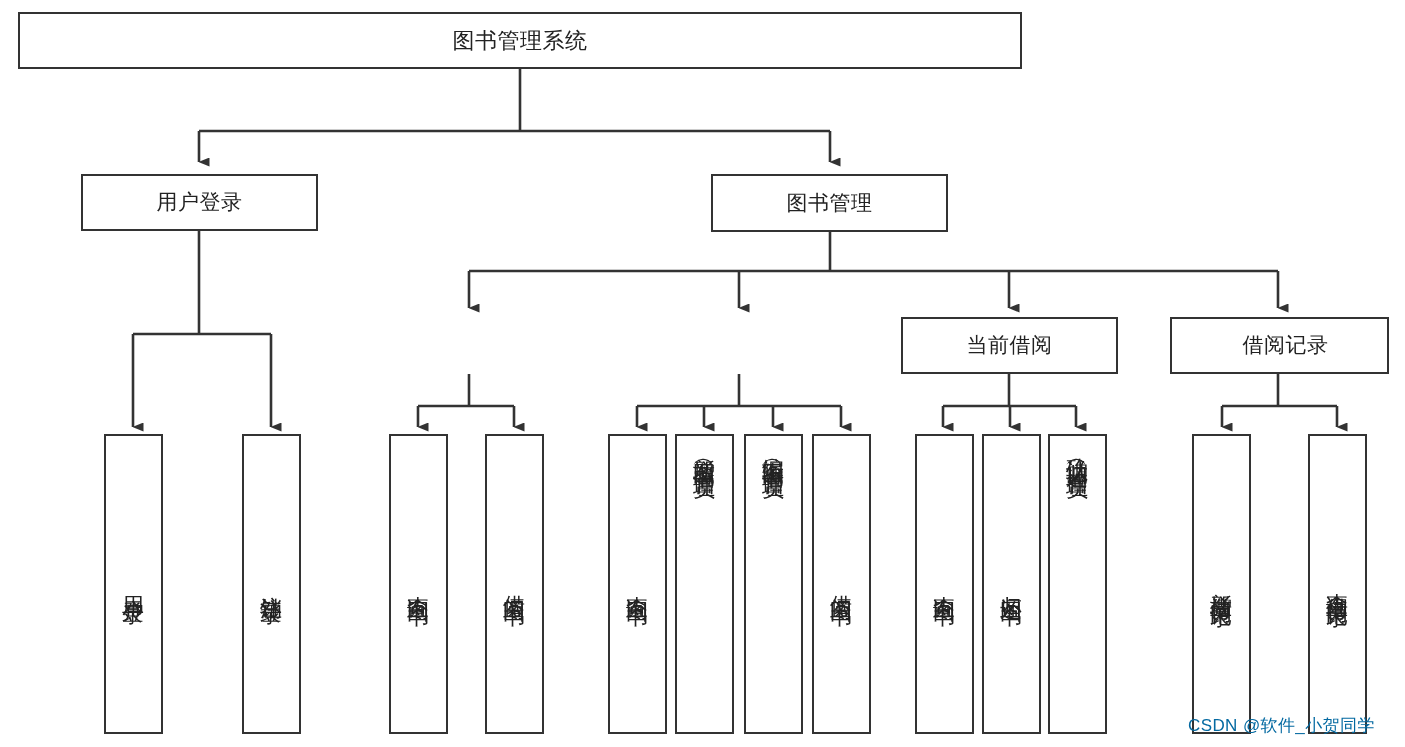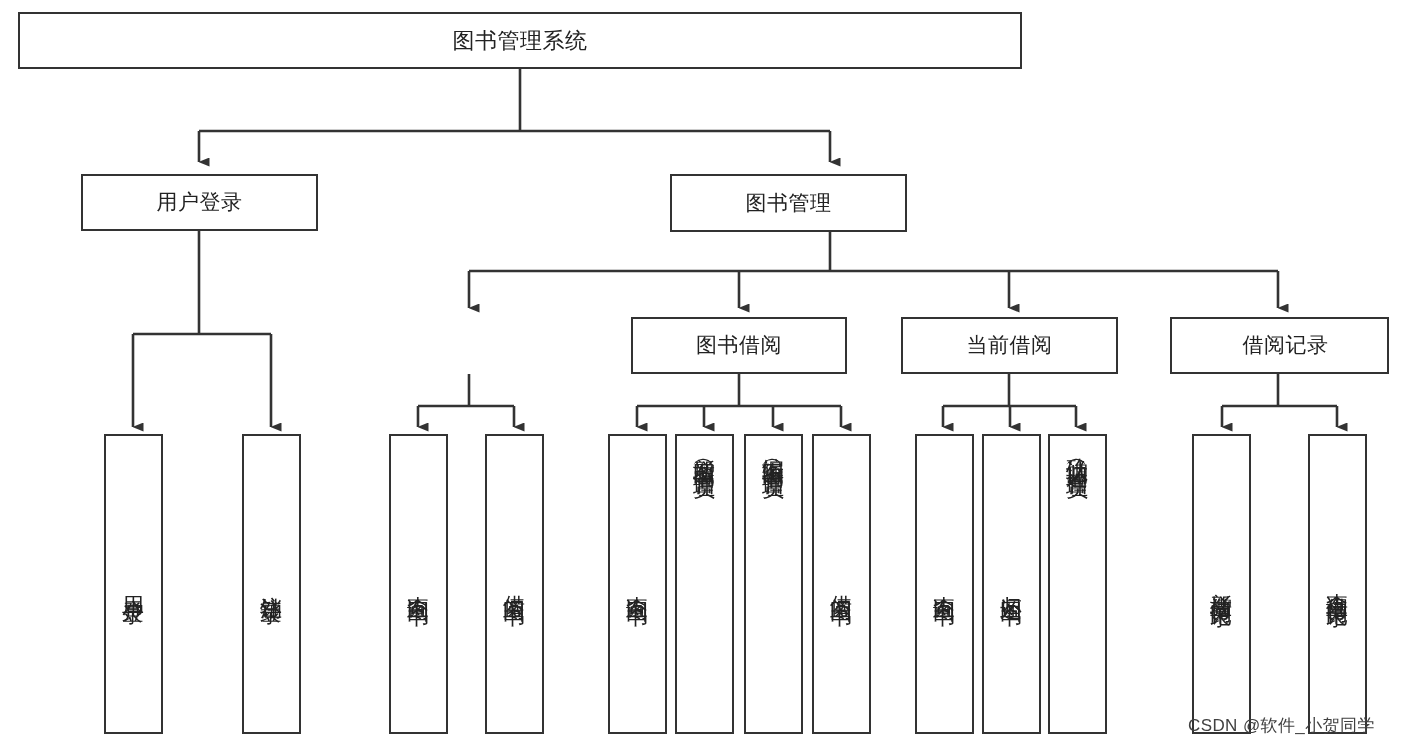--- a/index.html
+++ b/index.html
@@ -66,21 +66,21 @@
   }
   .node.vert.centered {
     align-items: center;
     padding-top: 0;
   }
   .watermark {
     position: absolute;
     left: 1188px;
     top: 714px;
     font-size: 17px;
-    color: #404040;
+    color: #0369a1;
     white-space: nowrap;
     letter-spacing: 0.4px;
     user-select: none;
   }
 </style>
 </head>
 <body>
 
 <div id="canvas">
 
@@ -137,28 +137,25 @@
   </svg>
 
   <div class="node horiz root" style="left:18px; top:12px; width:1004px; height:57px;">
     <span class="label">图书管理系统</span>
   </div>
 
   <div class="node horiz" style="left:81px; top:174px; width:237px; height:57px;">
     <span class="label">用户登录</span>
   </div>
 
-  <div class="node horiz" style="left:670px; top:174px; width:237px; height:58px;">
+  <div class="node horiz" style="left:711px; top:174px; width:237px; height:58px;">
     <span class="label">图书管理</span>
   </div>
 
 
-  <div class="node horiz" style="left:631px; top:317px; width:216px; height:57px;">
-    <span class="label">图书借阅</span>
-  </div>
 
   <div class="node horiz" style="left:901px; top:317px; width:217px; height:57px;">
     <span class="label">当前借阅</span>
   </div>
 
   <div class="node horiz" style="left:1170px; top:317px; width:219px; height:57px;padding-left:12px;">
     <span class="label">借阅记录</span>
   </div>
 
   <div class="node vert centered" style="left:104px; top:434px; width:59px; height:300px;">

